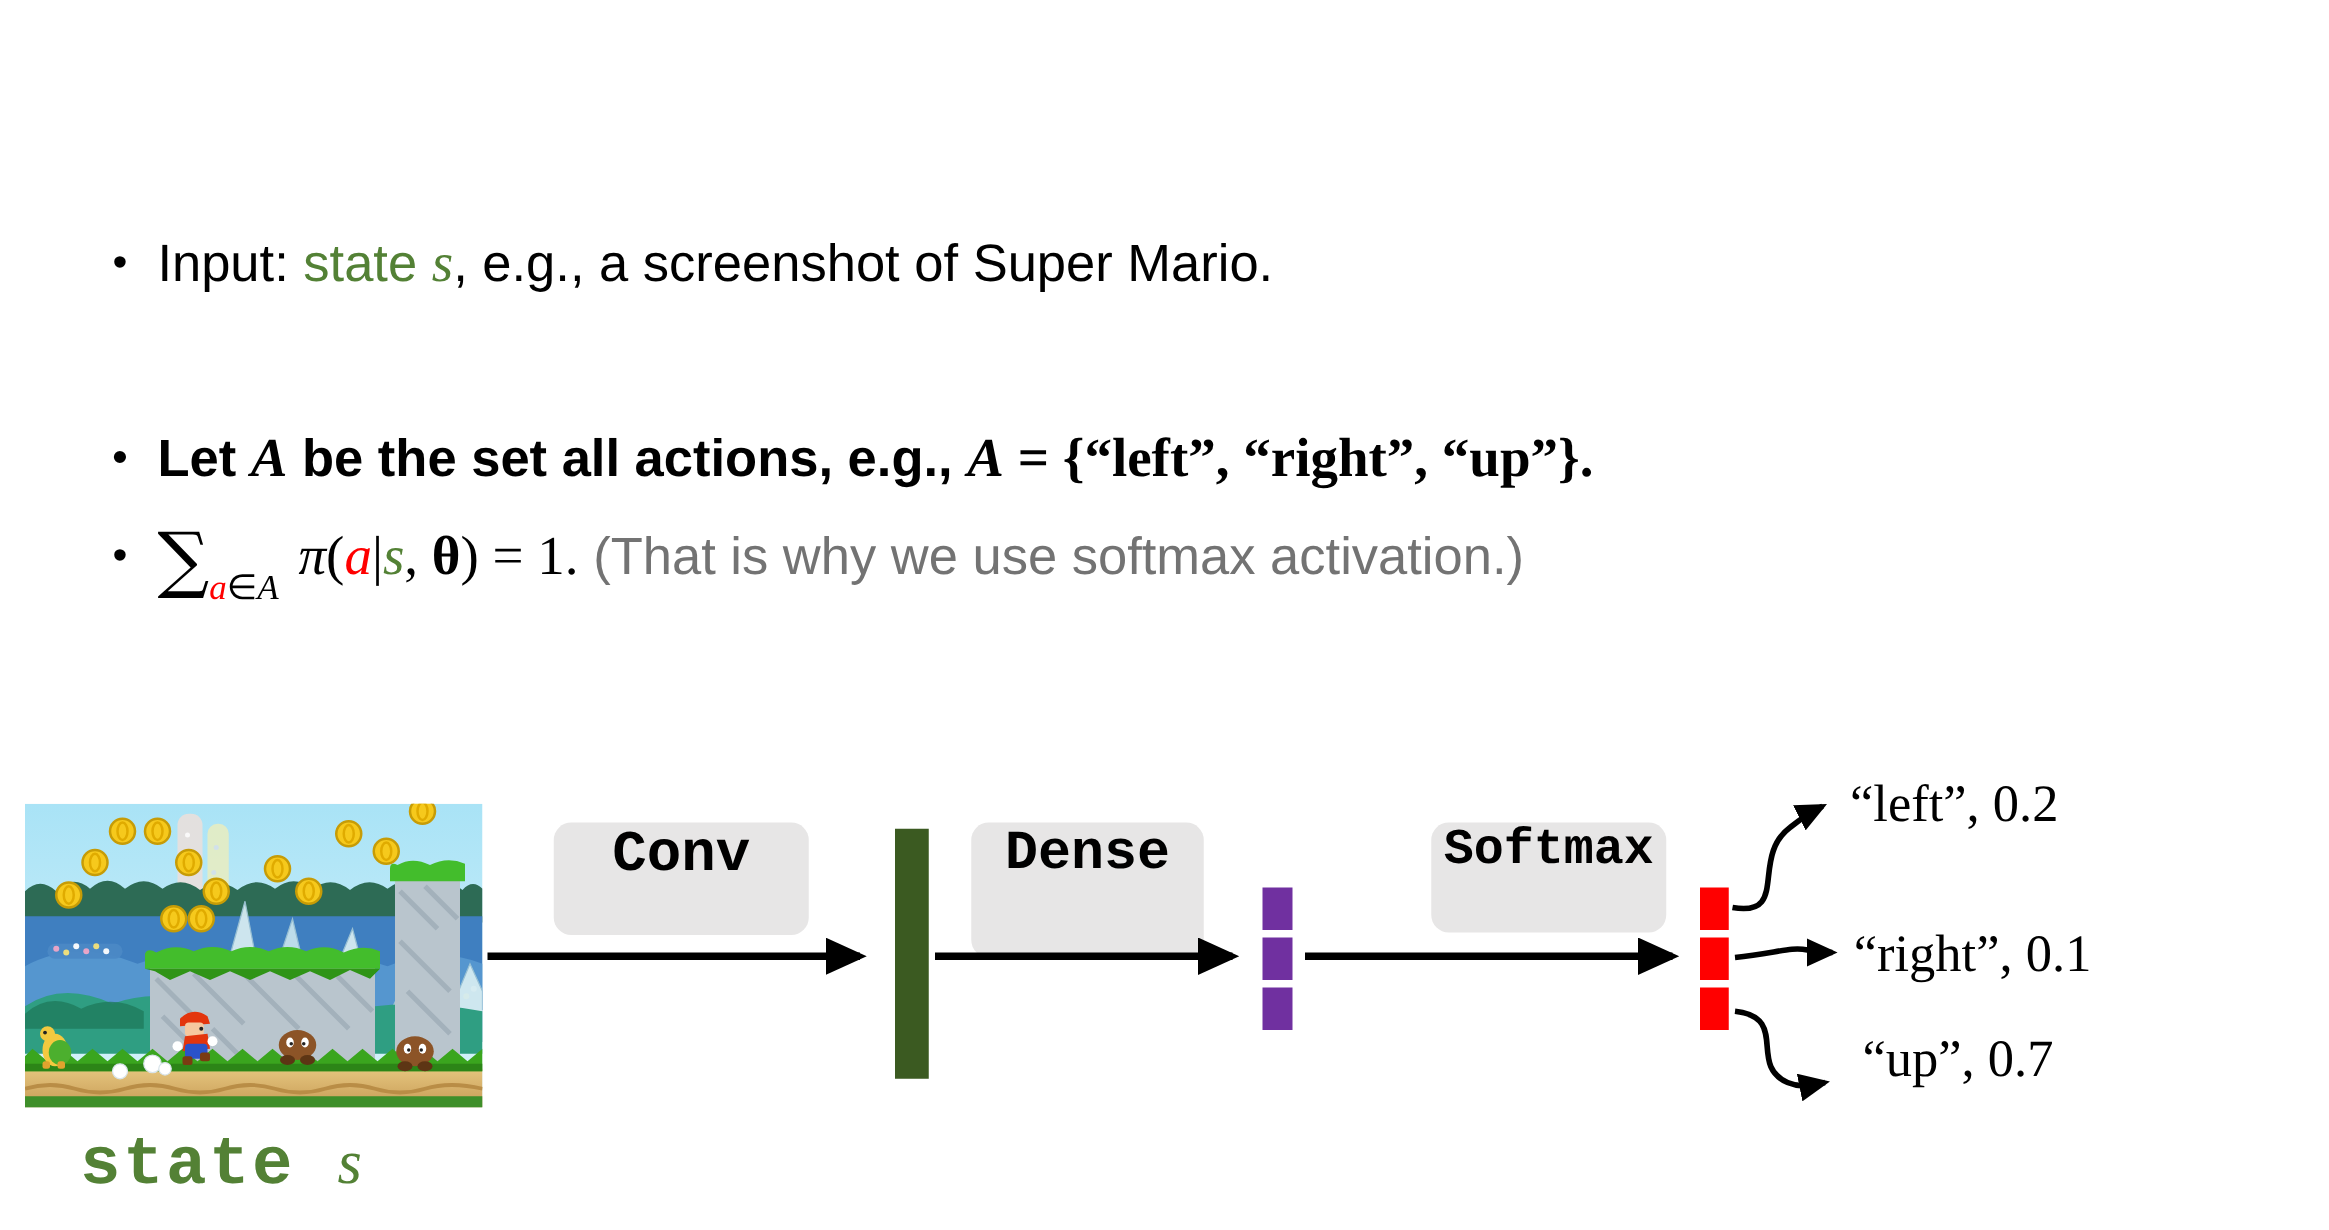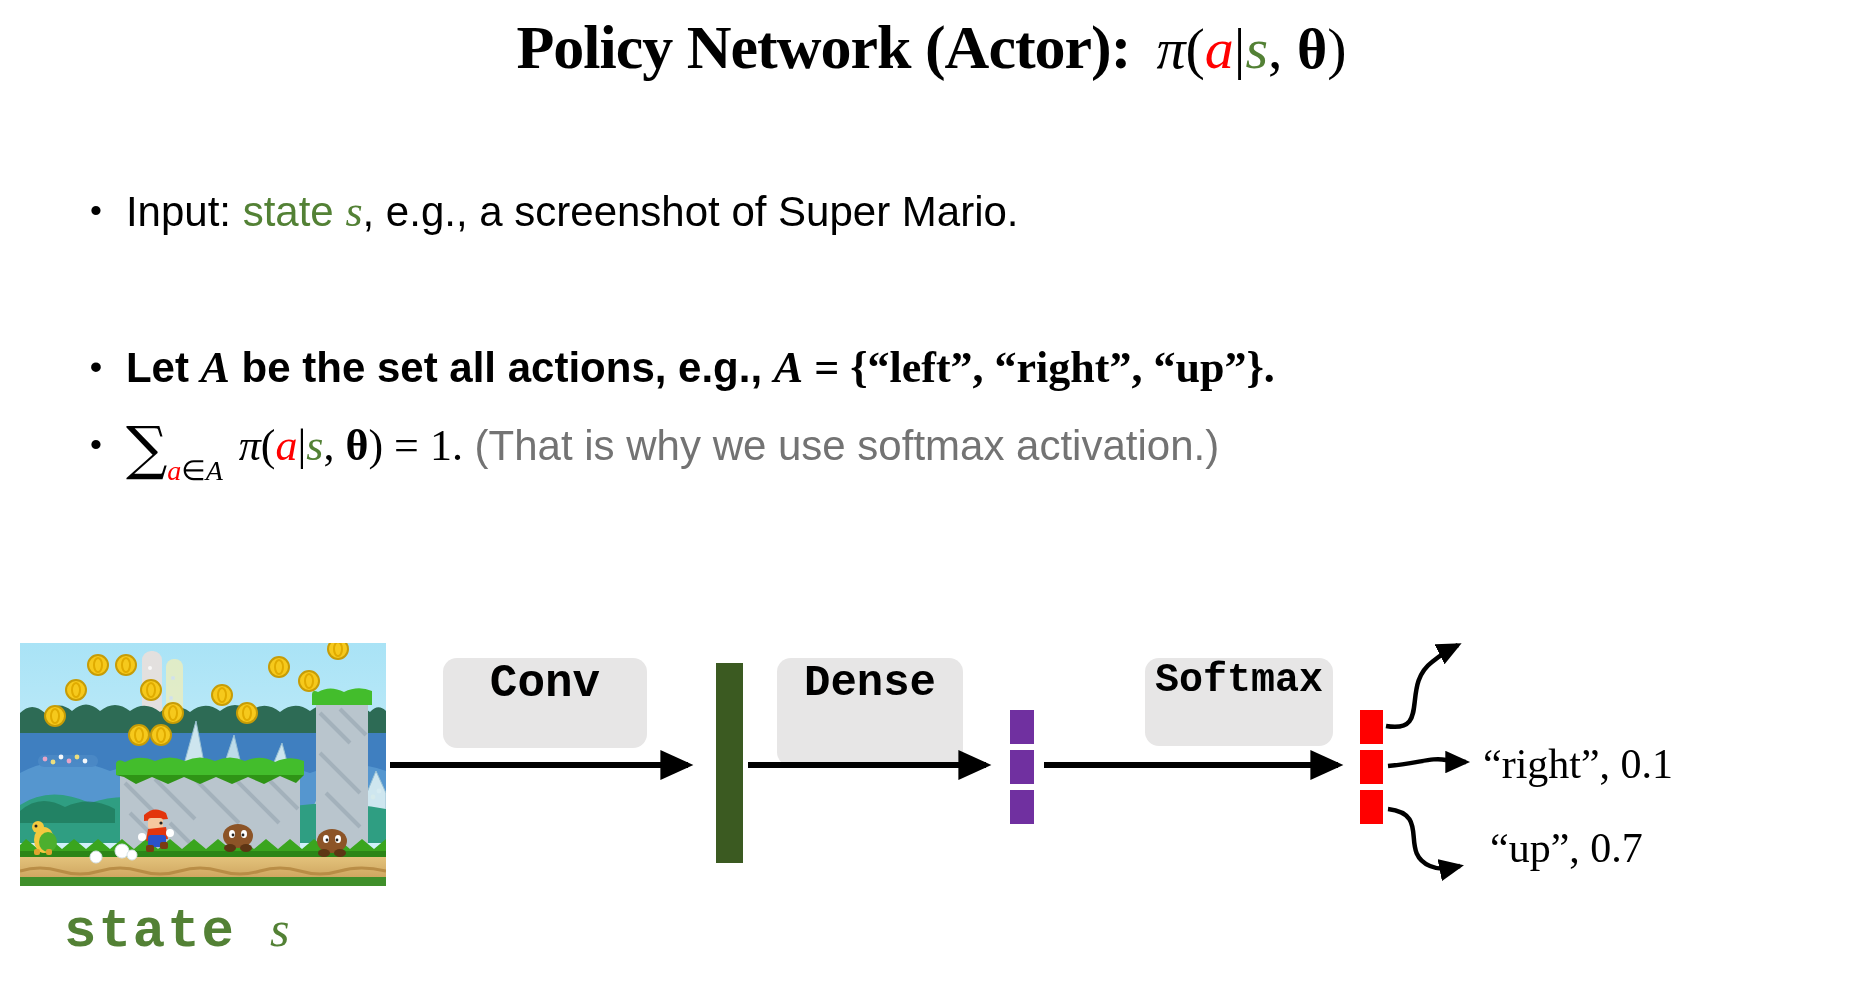--- a/index.html
+++ b/index.html
@@ -59,23 +59,20 @@
     position:absolute; font-family:"Liberation Serif", serif;
     font-size:42px; color:#000; white-space:nowrap;
   }
   .arrows-overlay { position:absolute; left:0; top:0; pointer-events:none; }
 </style>
 </head>
 <body>
 
 <div class="slide">
 
-  <div class="title-row">
-    <span class="title-main">Policy Network (Actor):</span><span class="title-math"><span class="it">π</span><span>(</span><span class="it red">a</span><span>|</span><span class="it green">s</span><span>, </span><span class="bold">θ</span><span>)</span></span>
-  </div>
 
   <div class="bullet" style="top:184px;">
     <span class="dot">•</span><span>Input: </span><span class="green">state </span><span class="green it m-serif">s</span><span>, e.g., a screenshot of Super Mario.</span>
   </div>
 
 
   <div class="bullet" style="top:340px;font-weight:bold;">
     <span class="dot">•</span><span>Let </span><span class="cal">A</span><span> be the set all actions, e.g., </span><span class="cal">A</span><span class="m-serif"> = {“left”, “right”, “up”}.</span>
   </div>
 
@@ -269,16 +266,17 @@
       </marker>
     </defs>
     <line x1="390" y1="765" x2="688" y2="765" stroke="#000" stroke-width="6" marker-end="url(#ah)"></line>
     <line x1="748" y1="765" x2="986" y2="765" stroke="#000" stroke-width="6" marker-end="url(#ah)"></line>
     <line x1="1044" y1="765" x2="1338" y2="765" stroke="#000" stroke-width="6" marker-end="url(#ah)"></line>
     <path d="M1386,726 C1432,734 1400,686 1432,662 C1442,654 1448,650 1458,645" fill="none" stroke="#000" stroke-width="4.5" marker-end="url(#ah)"></path>
     <path d="M1388,766 C1420,763 1432,757 1446,760 C1455,762 1458,762 1466,762" fill="none" stroke="#000" stroke-width="4.5" marker-end="url(#ah)"></path>
     <path d="M1388,809 C1432,814 1398,852 1430,866 C1442,871 1450,868 1460,866" fill="none" stroke="#000" stroke-width="4.5" marker-end="url(#ah)"></path>
   </svg>
 
+  <div class="out-label" style="left:1480px; top:620px;">“left”, 0.2</div>
   <div class="out-label" style="left:1483px; top:740px;text-align:right;">“right”, 0.1</div>
   <div class="out-label" style="left:1490px; top:824px;">“up”, 0.7</div>
 
 </div>
 
 </body></html>

